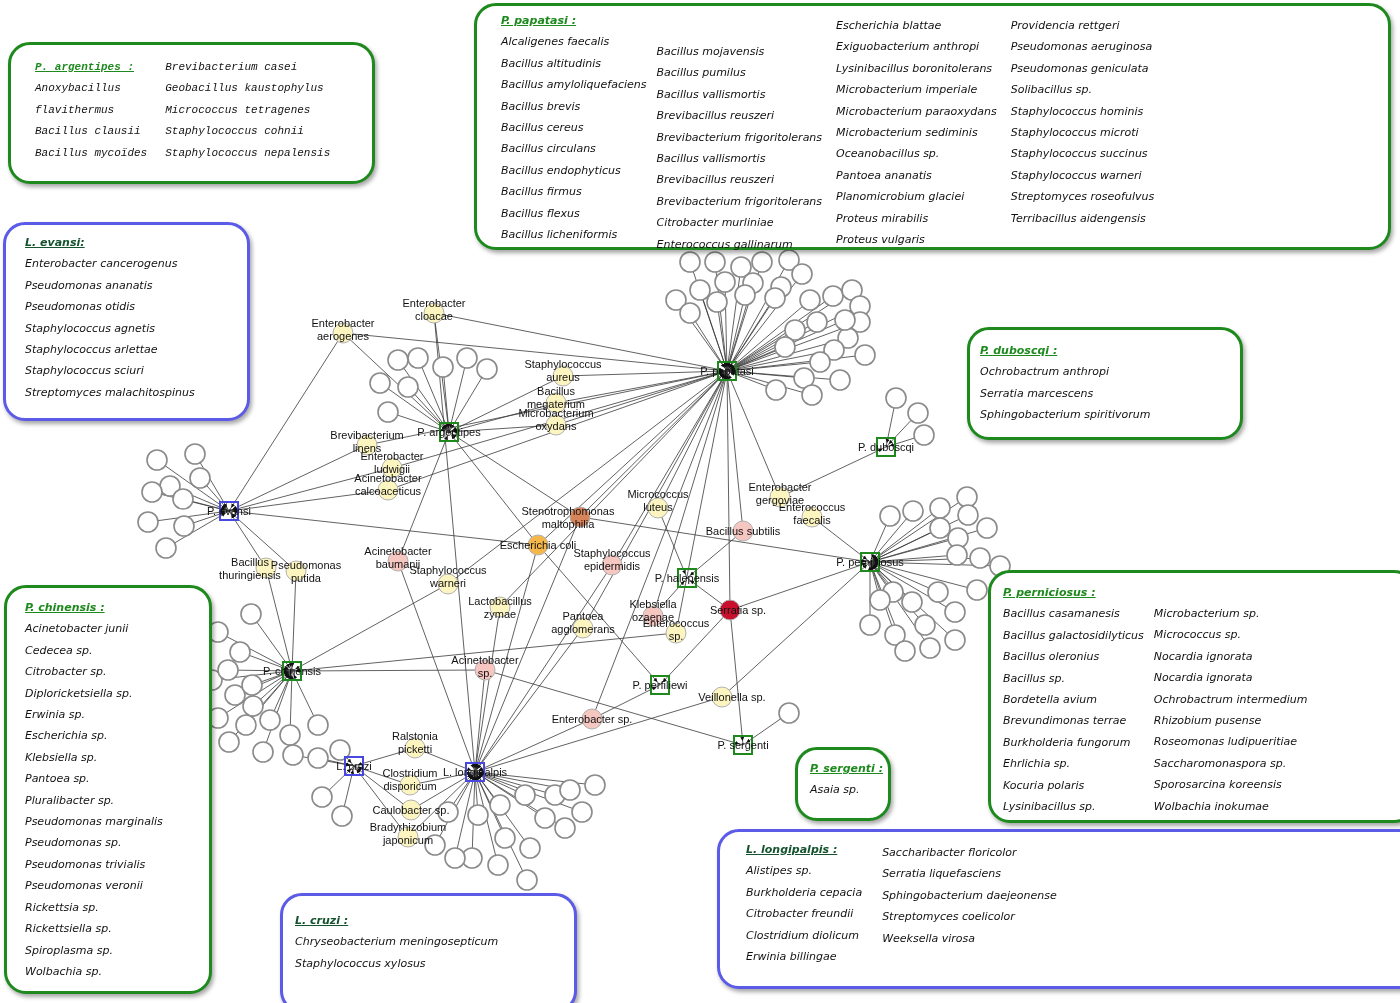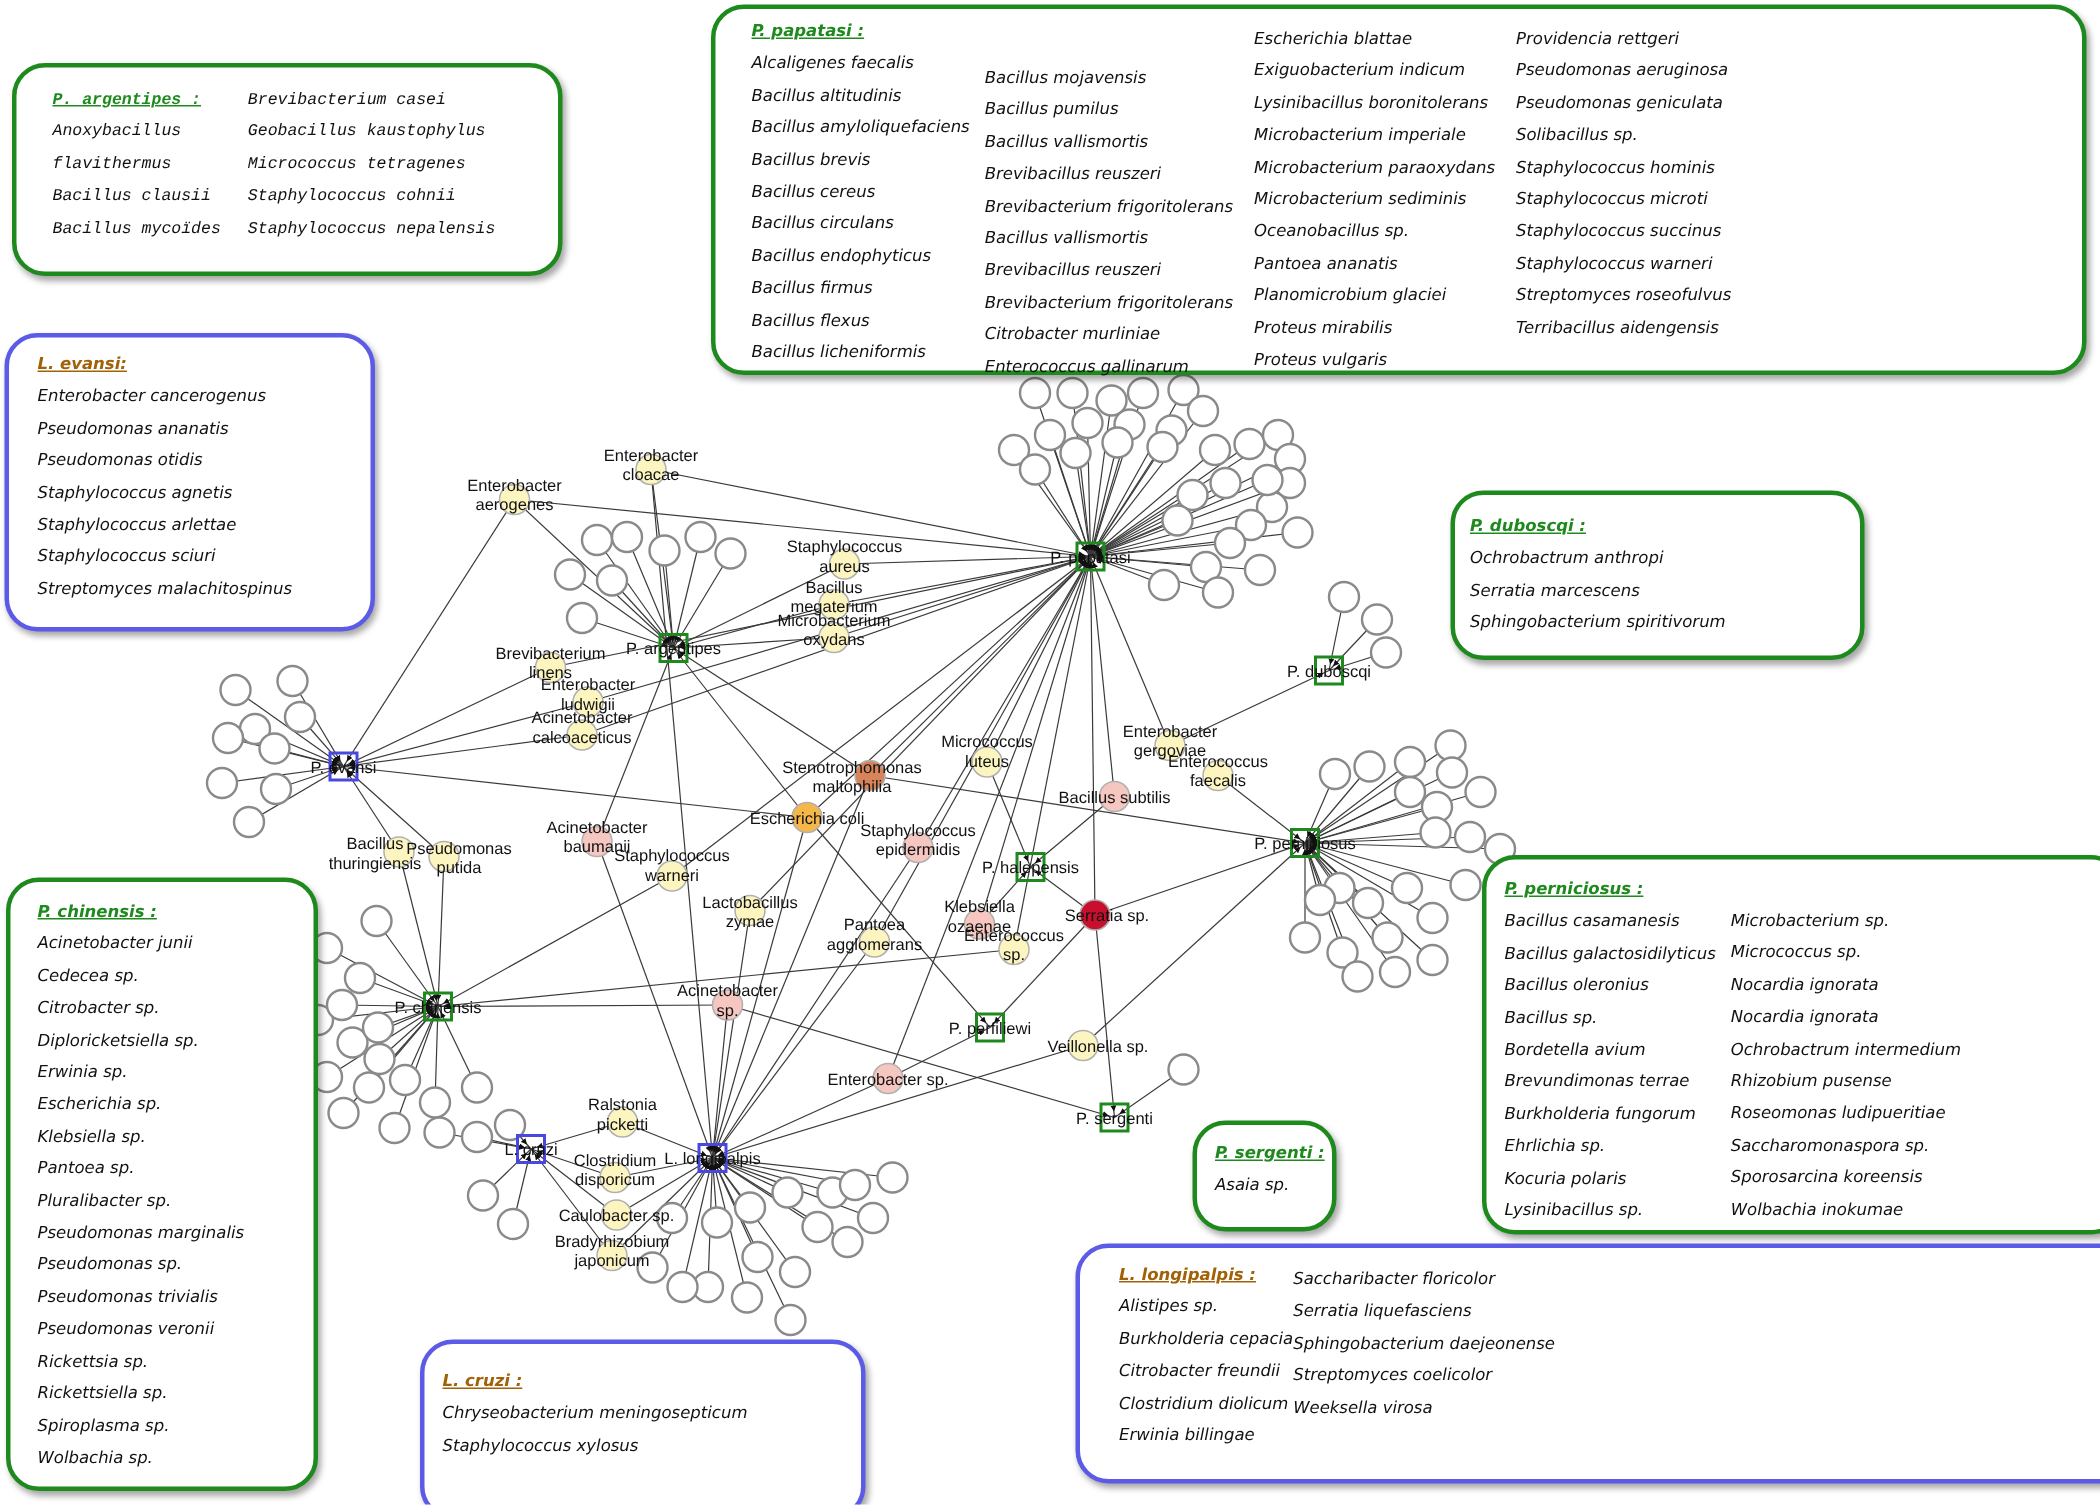--- a/index.html
+++ b/index.html
@@ -12,21 +12,21 @@
   .nlabel { font-family:"Liberation Sans", sans-serif; font-size:11px; fill:#111; text-anchor:middle; }
   .hlabel { font-family:"Liberation Sans", sans-serif; font-size:11px; fill:#111; text-anchor:middle; }
 
   .box { position:absolute; background:#fff; border:3.5px solid #1e8a1e; border-radius:22px;
          box-shadow:2px 3px 4px rgba(0,0,0,0.35); box-sizing:border-box;
          font-family:"DejaVu Sans", sans-serif; font-style:italic; font-size:11px; color:#111; line-height:21.4px; }
   .box.blue { border-color:#5b5be8; }
   .box .cols { display:flex; }
   .box .col { white-space:nowrap; }
   .box .title { font-weight:bold; text-decoration:underline; color:#1e8a1e; }
-  .box.blue .title { color:#a16207; }
+  .box.blue .title { color:#14532d; }
   .box .item { display:block; }
 </style>
 </head>
 <body>
 
 <svg id="graph" viewBox="0 0 1400 1003">
   <g id="edges">
       <line x1="690" y1="262" x2="727" y2="371" class="edge" marker-end="url(#arrow)"></line>
       <line x1="715" y1="262" x2="727" y2="371" class="edge" marker-end="url(#arrow)"></line>
       <line x1="741" y1="267" x2="727" y2="371" class="edge" marker-end="url(#arrow)"></line>
@@ -464,21 +464,21 @@
         <span class="item">Brevibacillus reuszeri</span>
         <span class="item">Brevibacterium frigoritolerans</span>
         <span class="item">Bacillus vallismortis</span>
         <span class="item">Brevibacillus reuszeri</span>
         <span class="item">Brevibacterium frigoritolerans</span>
         <span class="item">Citrobacter murliniae</span>
         <span class="item">Enterococcus gallinarum</span>
       </div>
       <div class="col" style="margin-left: 14px; margin-top: 5px;">
         <span class="item">Escherichia blattae</span>
-        <span class="item">Exiguobacterium indicum</span>
+        <span class="item">Exiguobacterium anthropi</span>
         <span class="item">Lysinibacillus boronitolerans</span>
         <span class="item">Microbacterium imperiale</span>
         <span class="item">Microbacterium paraoxydans</span>
         <span class="item">Microbacterium sediminis</span>
         <span class="item">Oceanobacillus sp.</span>
         <span class="item">Pantoea ananatis</span>
         <span class="item">Planomicrobium glaciei</span>
         <span class="item">Proteus mirabilis</span>
         <span class="item">Proteus vulgaris</span>
       </div>
@@ -593,21 +593,21 @@
 <div class="box blue" id="box-longipalpis" style="left:717px;top:829px;width:704px;height:160px;padding:7px 8px 0 26px;">
     <div class="cols">
       <div class="col">
         <span class="item title">L. longipalpis :</span>
         <span class="item">Alistipes sp.</span>
         <span class="item">Burkholderia cepacia</span>
         <span class="item">Citrobacter freundii</span>
         <span class="item">Clostridium diolicum</span>
         <span class="item">Erwinia billingae</span>
       </div>
-      <div class="col" style="margin-top: 3px;">
+      <div class="col" style="margin-left: 20px; margin-top: 3px;">
         <span class="item">Saccharibacter floricolor</span>
         <span class="item">Serratia liquefasciens</span>
         <span class="item">Sphingobacterium daejeonense</span>
         <span class="item">Streptomyces coelicolor</span>
         <span class="item">Weeksella virosa</span>
       </div>
     </div>
   </div>
 
 </body></html>

